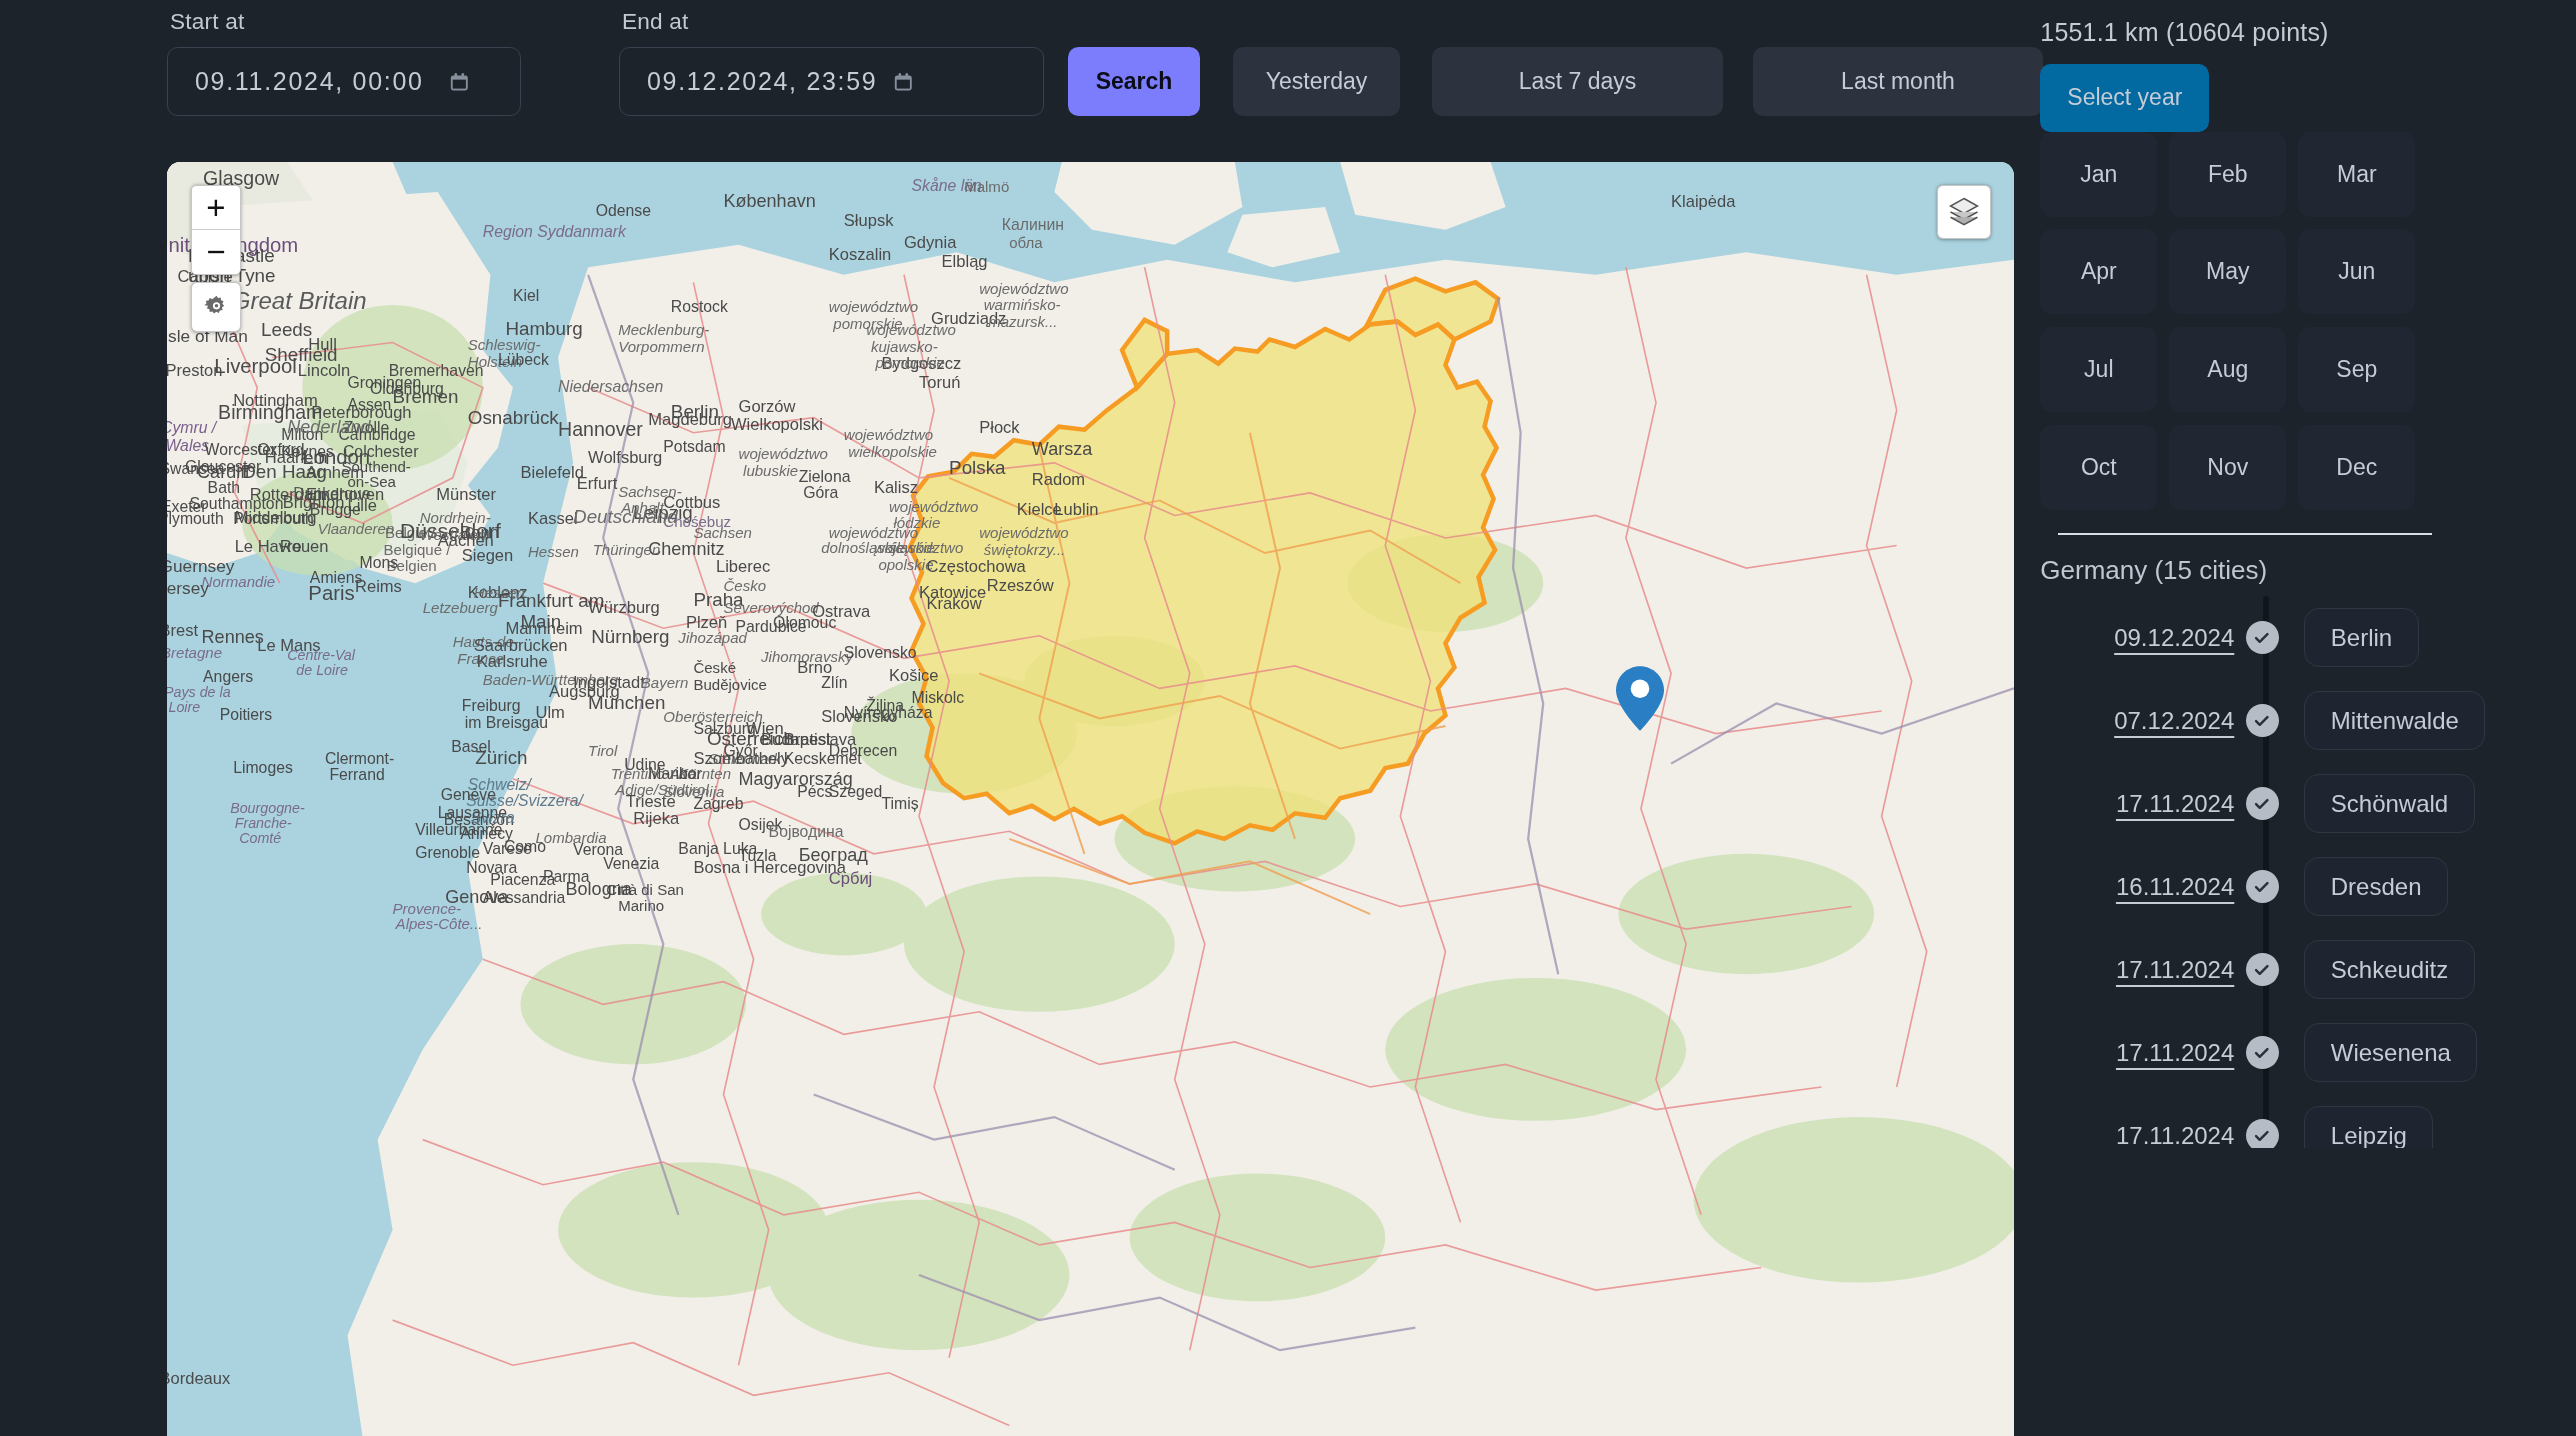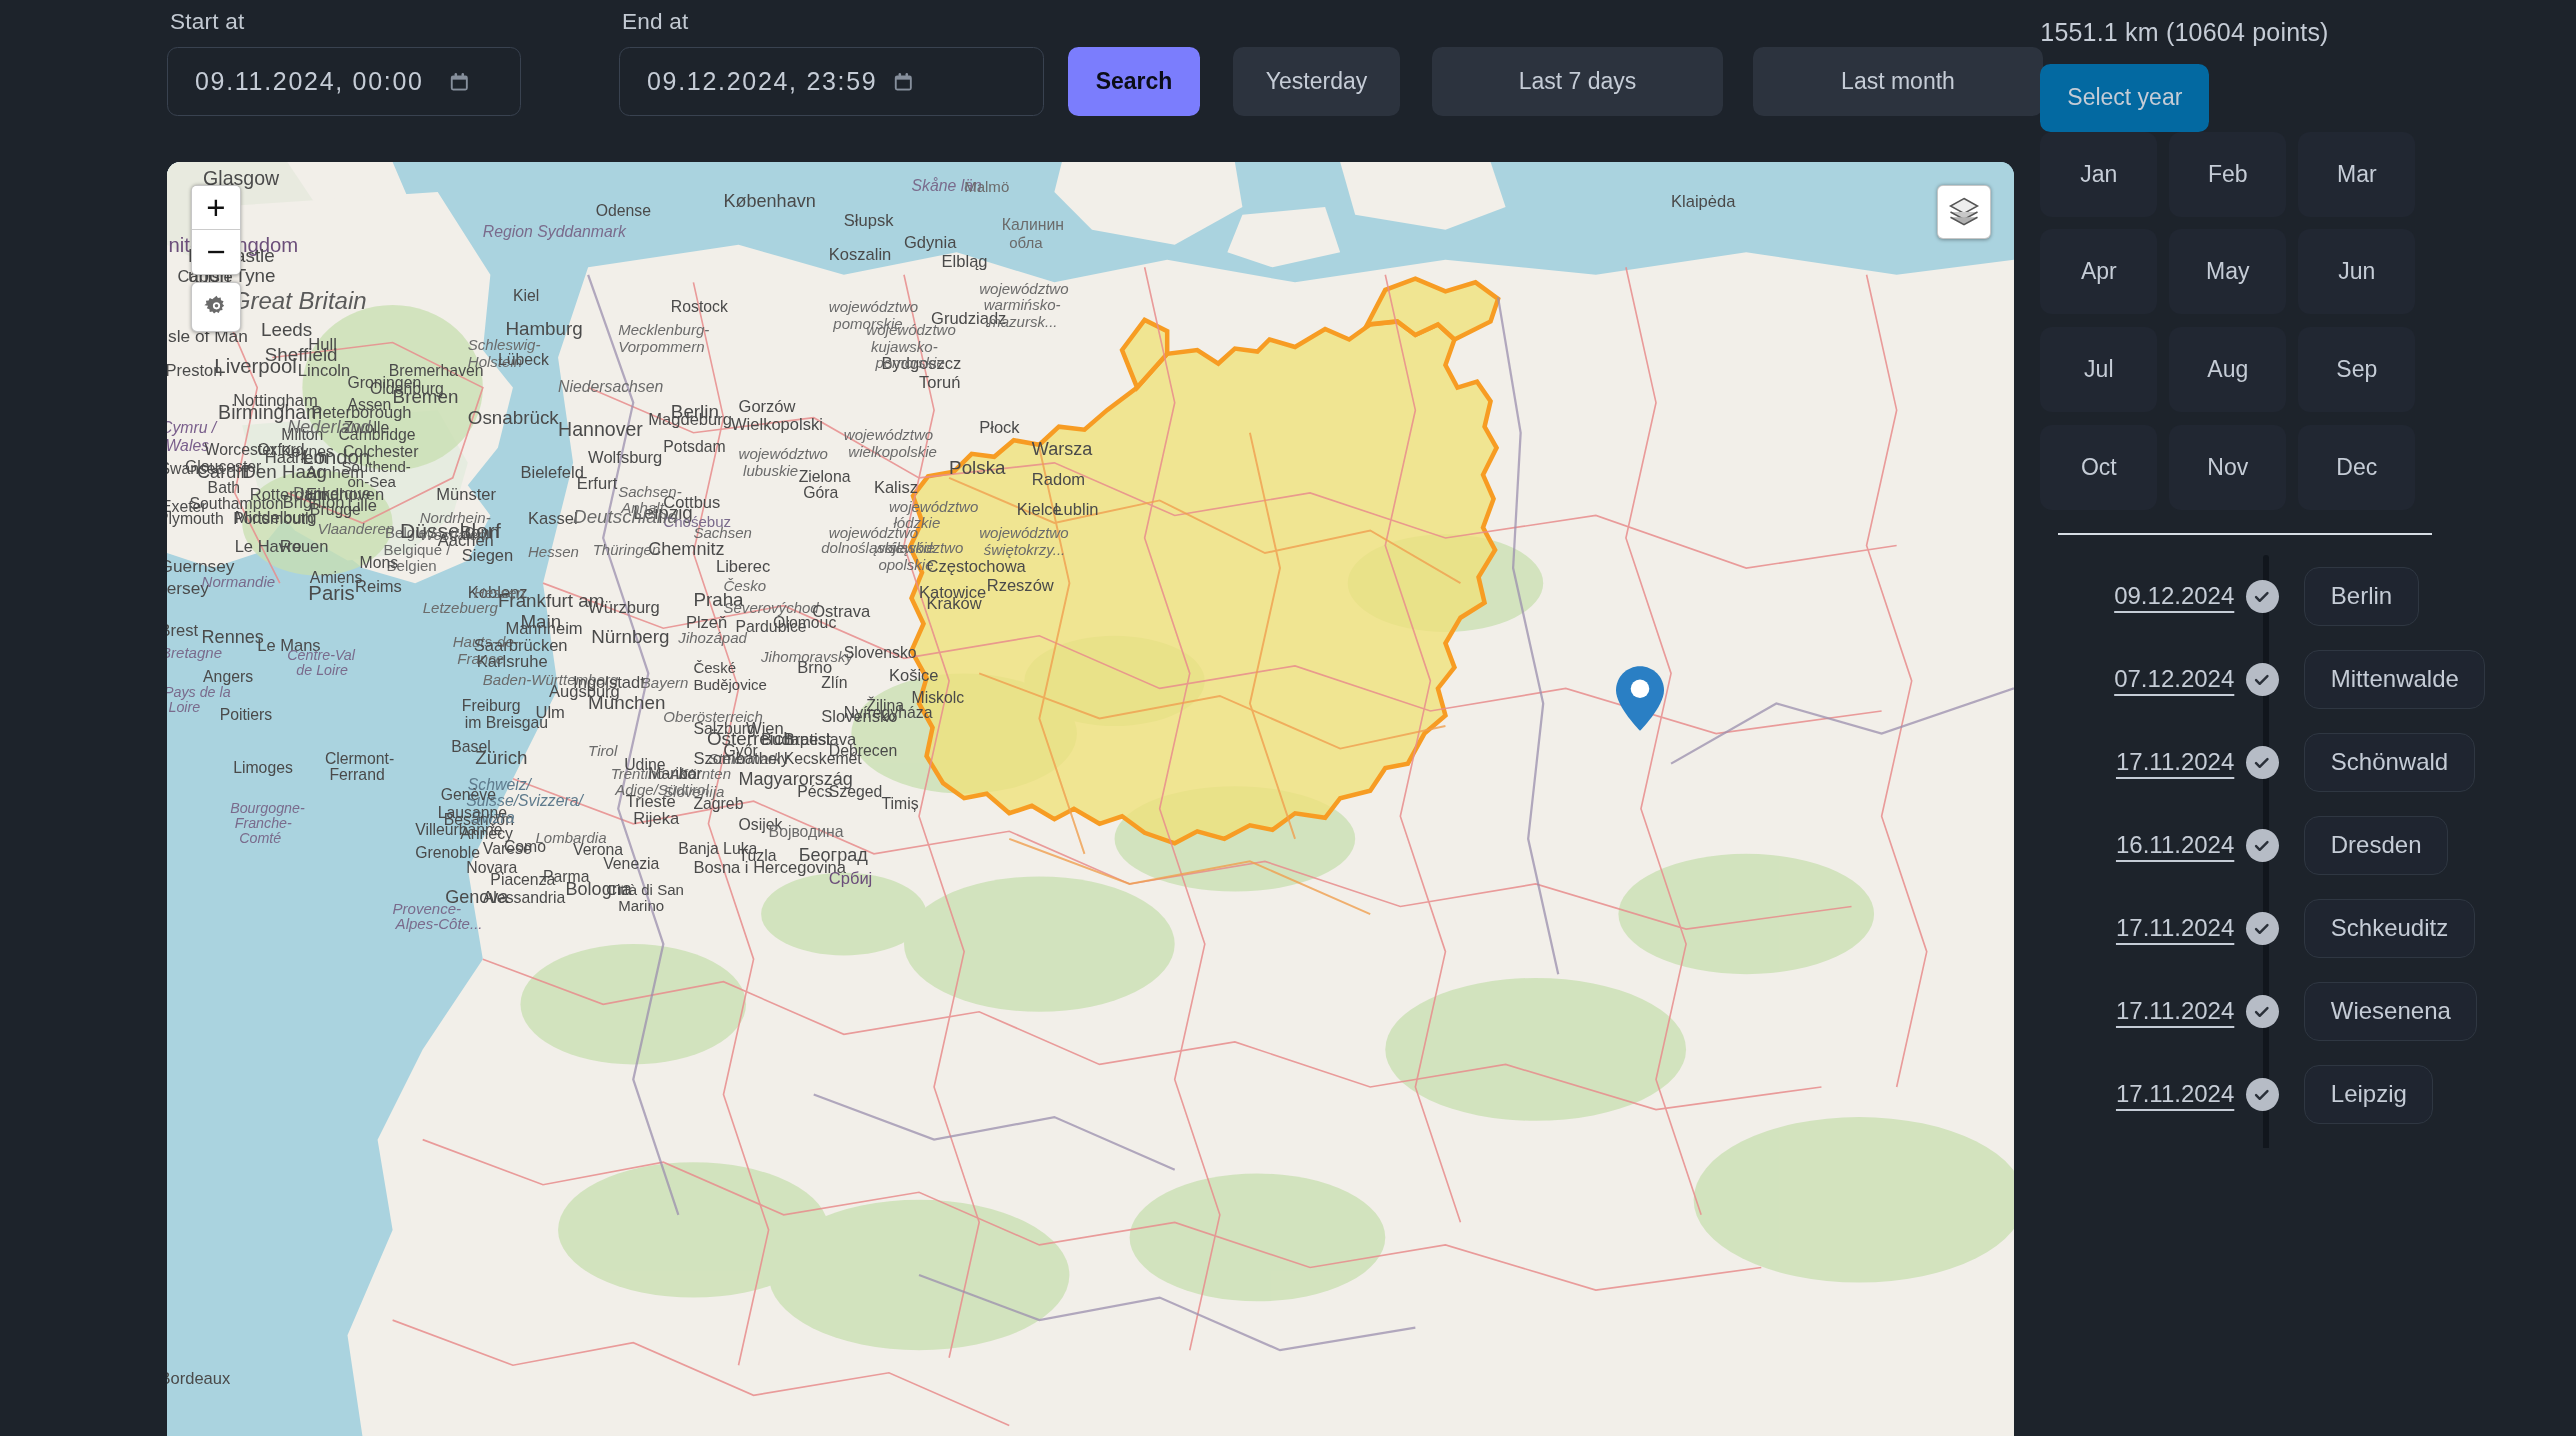--- a/index.html
+++ b/index.html
@@ -568,20 +568,21 @@
       <button class="mbtn">Jul</button>
       <button class="mbtn">Aug</button>
       <button class="mbtn">Sep</button>
       <button class="mbtn">Oct</button>
       <button class="mbtn">Nov</button>
       <button class="mbtn">Dec</button>
     </div>
 
     <hr class="divider">
 
+    <div class="country-title">Germany (15 cities)</div>
 
     <div class="timeline">
       <div class="tl-line"></div>
 
       <div class="trow">
         <span class="tl-date">09.12.2024</span>
         <span class="tl-check">
           <svg width="19.5" height="19.5" viewBox="0 0 24 24">
               <path d="M5 12.5l4.5 4.5L19 7.5" stroke="#2a3039" stroke-width="3" fill="none" stroke-linecap="round" stroke-linejoin="round"></path>
             </svg>

